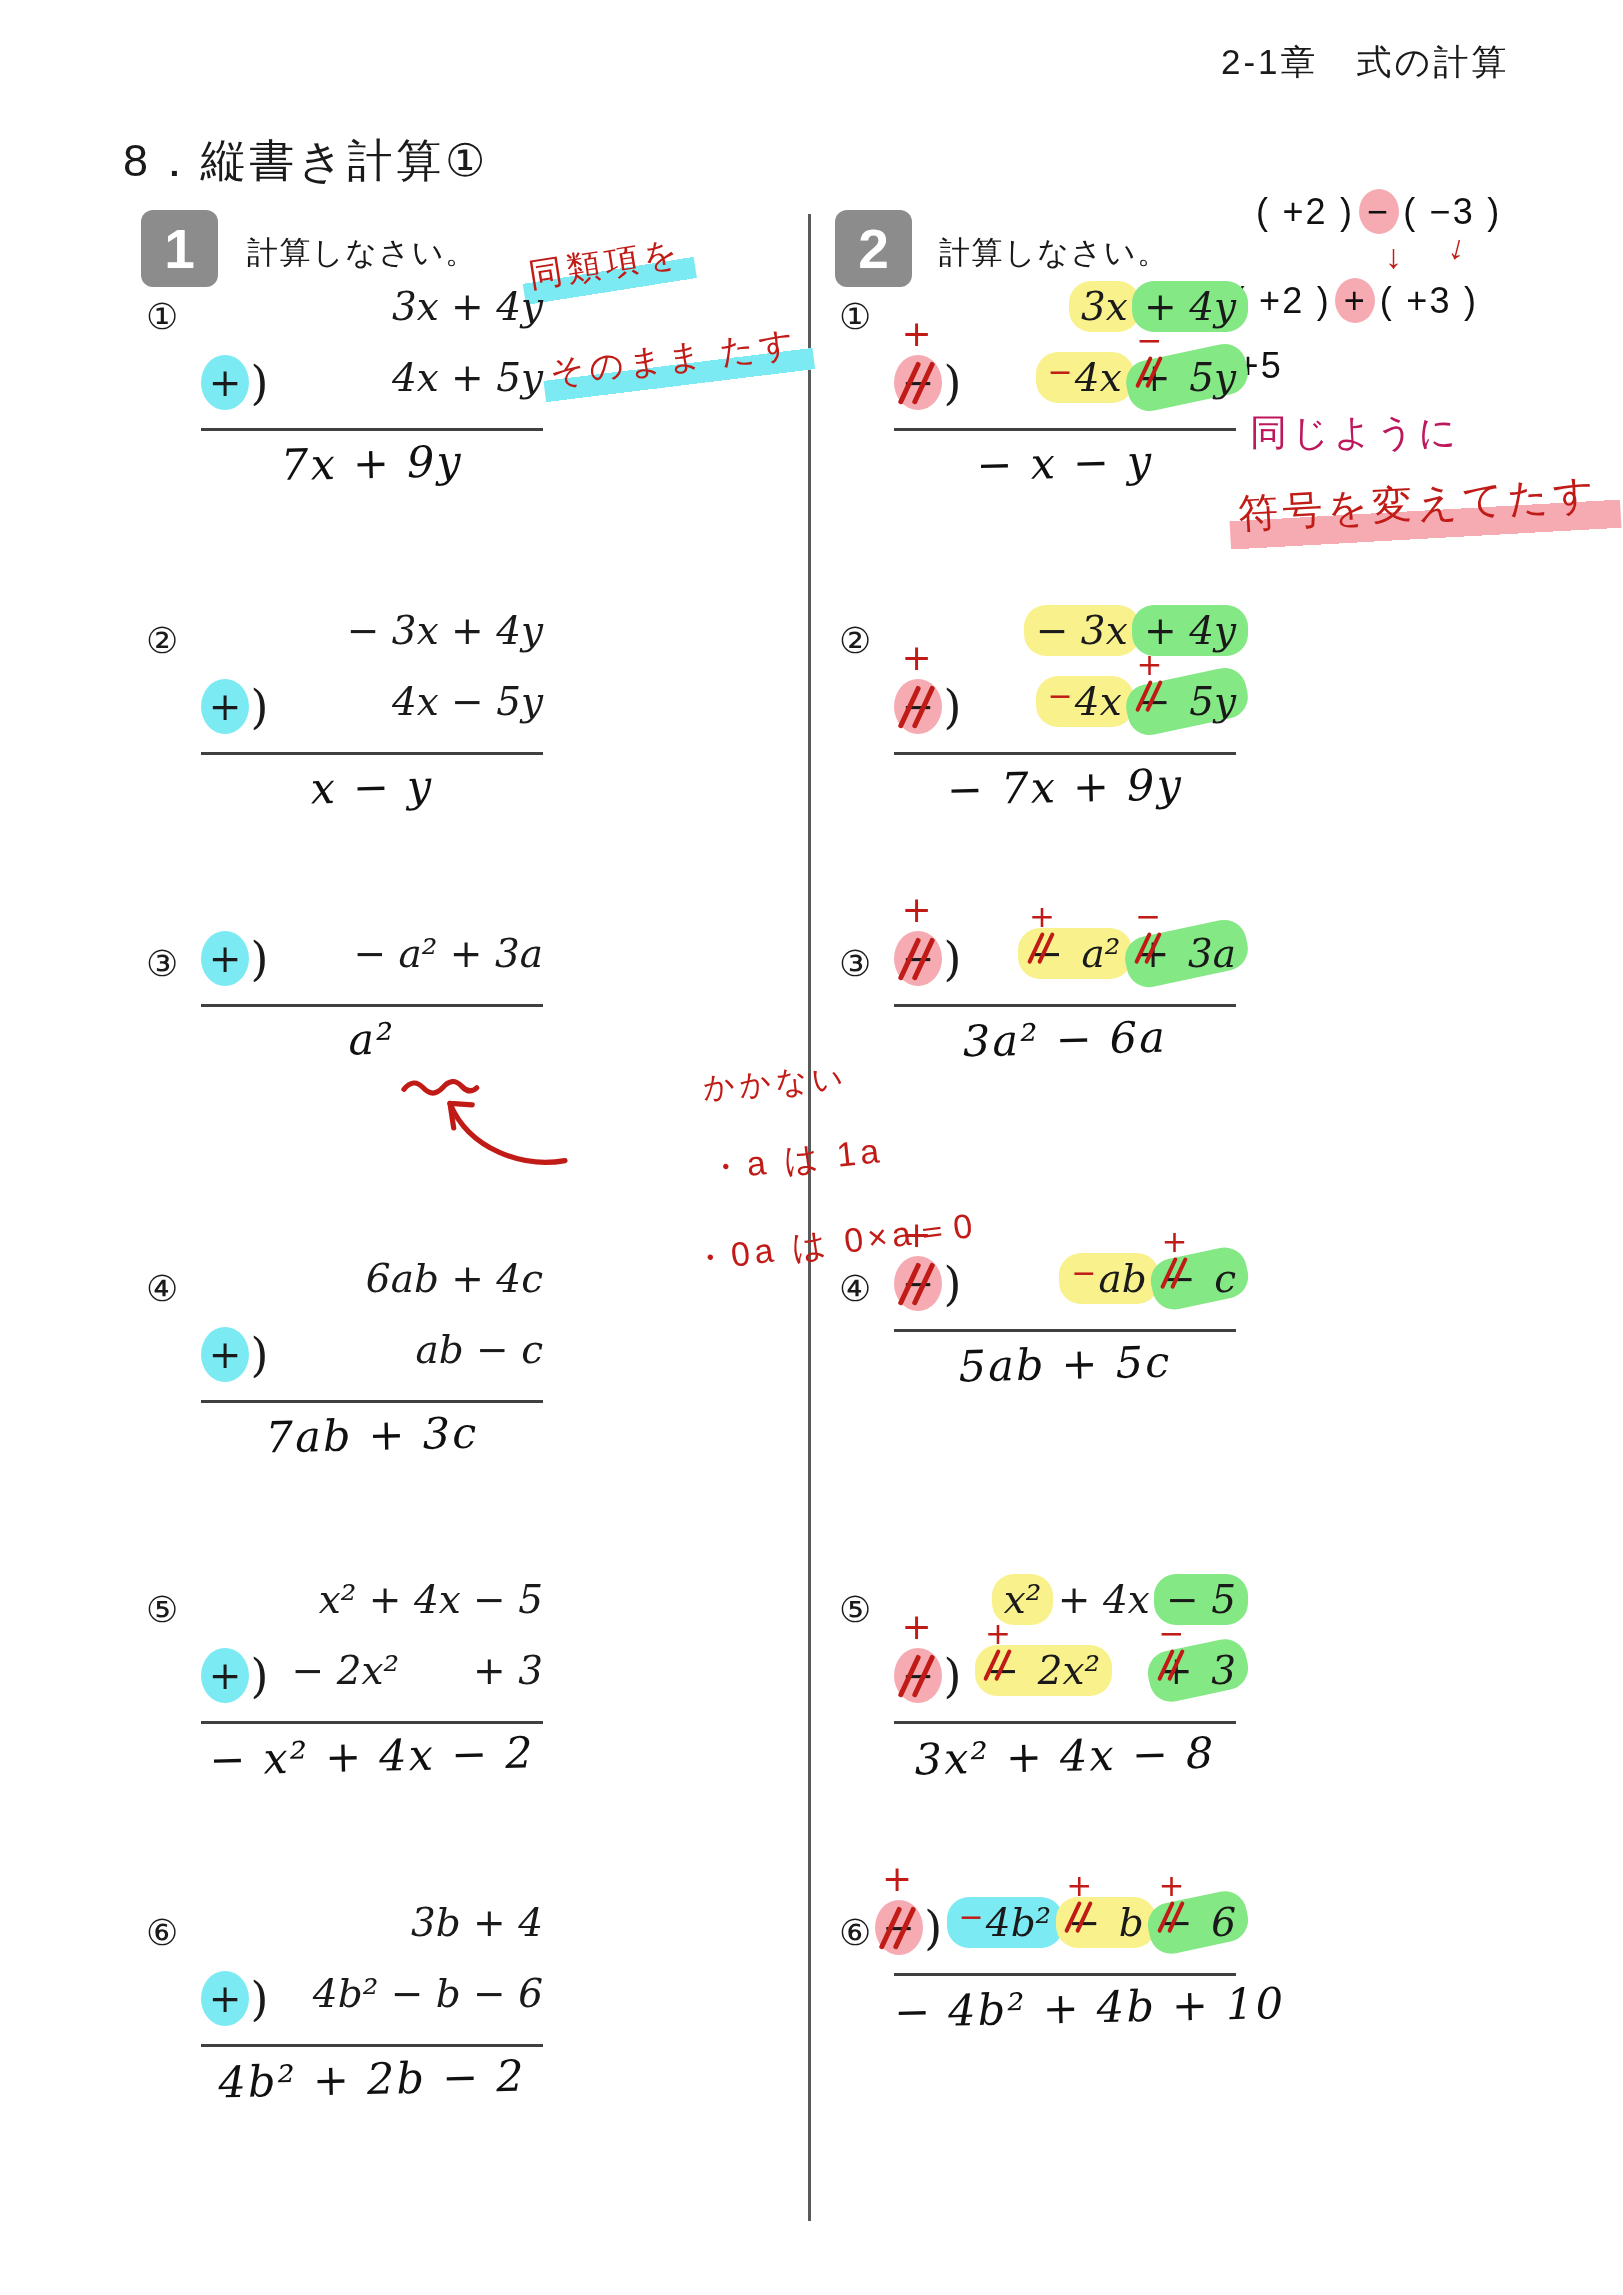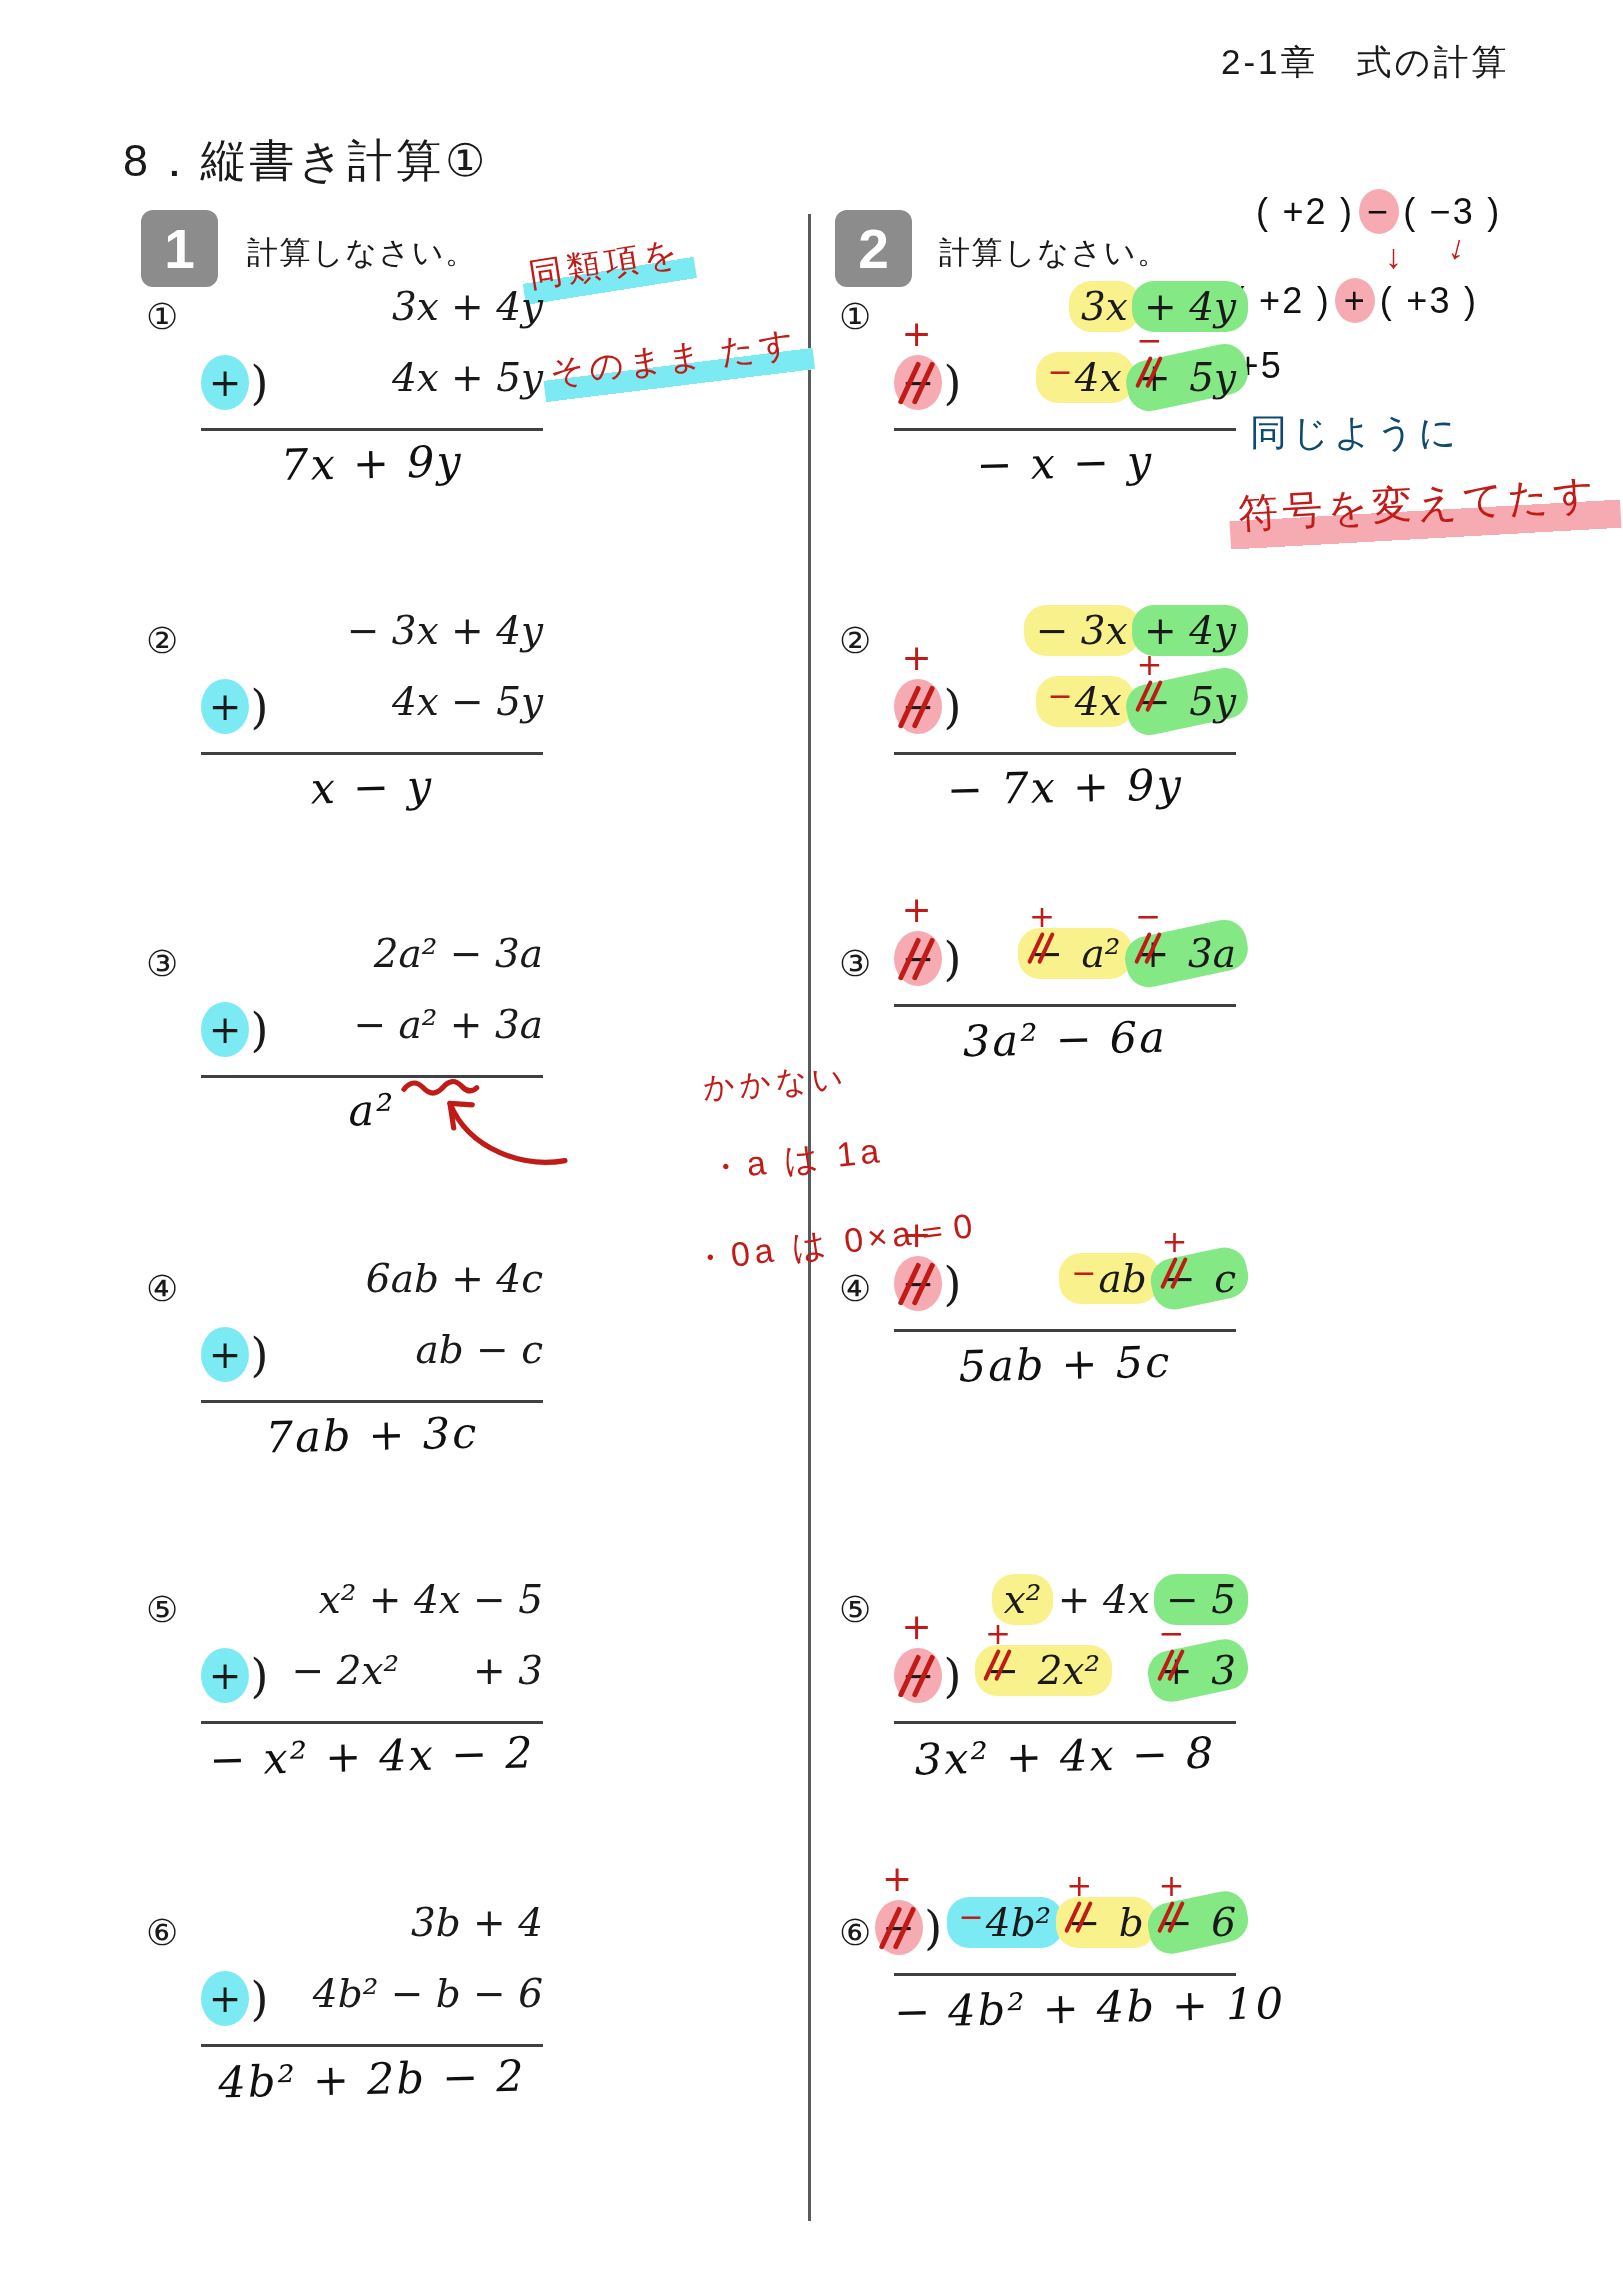--- a/index.html
+++ b/index.html
@@ -52,21 +52,21 @@
                font-family:"DejaVu Sans",sans-serif;font-style:normal}
   .crossed-sm::before,.crossed-sm::after{content:"";position:absolute;width:3.7px;height:34px;
      background:var(--red);border-radius:2.2px;transform:rotate(25deg);top:0;left:3.7px}
   .crossed-sm::after{left:14px}
 
   .red-pre{color:var(--red);font-size:30px;font-family:"DejaVu Sans",sans-serif;font-style:normal;
            position:relative;top:-9px;margin-right:2.2px}
 
   
   .hand-red{position:absolute;color:var(--red);font-size:34px;letter-spacing:4.5px;white-space:nowrap}
-  .hand-black{position:absolute;color:#0c4a6e;font-size:37px;letter-spacing:4.5px;white-space:nowrap}
+  .hand-black{position:absolute;color:#be185d;font-size:37px;letter-spacing:4.5px;white-space:nowrap}
   .bar-cyan{background:linear-gradient(transparent 58%,var(--cyan) 58%,var(--cyan) 96%,transparent 96%)}
   .bar-pink{background:linear-gradient(transparent 56%,var(--pink) 56%,var(--pink) 98%,transparent 98%)}
   .mini-circle{display:inline-flex;align-items:center;justify-content:center;width:40px;height:45px;
                border-radius:50%;background:var(--pink);margin:0 4.5px}
   .ex-line{position:absolute;font-size:36px;letter-spacing:2.2px;white-space:nowrap;color:#111}
   .ex-arrow{position:absolute;color:var(--red);font-size:34px;font-weight:bold}
   svg .pen{stroke:var(--red);fill:none;stroke-width:7;stroke-linecap:round}
 </style>
 </head>
 <body>
@@ -122,21 +122,20 @@
       <div class="pbody">
         <div class="prow row1"><span class="term">− 3x + 4y</span></div>
         <div class="prow row2"><span class="op"><span class="opcircle cyan">+</span><span class="oparen">)</span></span><span class="term">4x − 5y</span></div>
         <div class="rule"></div>
         <div class="answer">x − y</div>
       </div>
     </div>
     <div class="problem" style="left: 146px; top: 931px;">
       <span class="pnum">③</span>
       <div class="pbody">
-        <div class="prow row1"><span class="term">2a² − 3a</span></div>
         <div class="prow row2"><span class="op"><span class="opcircle cyan">+</span><span class="oparen">)</span></span><span class="term">− a² + 3a</span></div>
         <div class="rule"></div>
         <div class="answer">a²</div>
       </div>
     </div>
     <div class="problem" style="left: 146px; top: 1256px;">
       <span class="pnum">④</span>
       <div class="pbody">
         <div class="prow row1"><span class="term">6ab + 4c</span></div>
         <div class="prow row2"><span class="op"><span class="opcircle cyan">+</span><span class="oparen">)</span></span><span class="term">ab − c</span></div>

